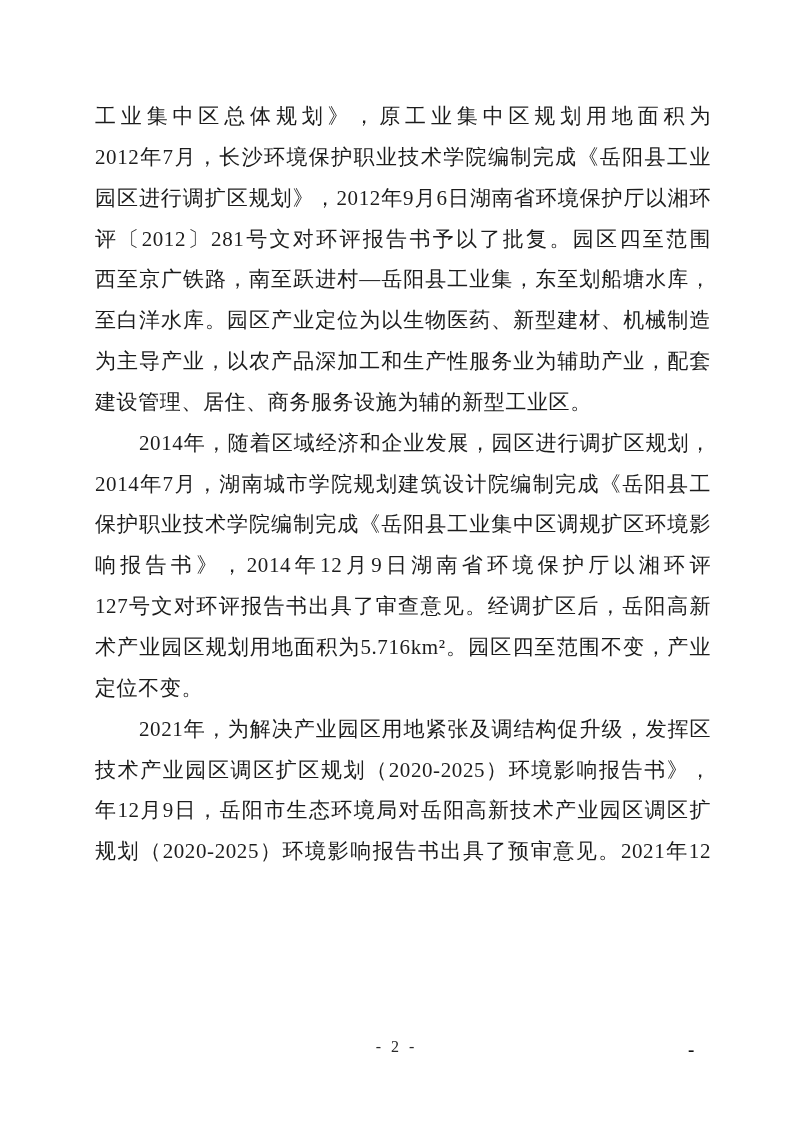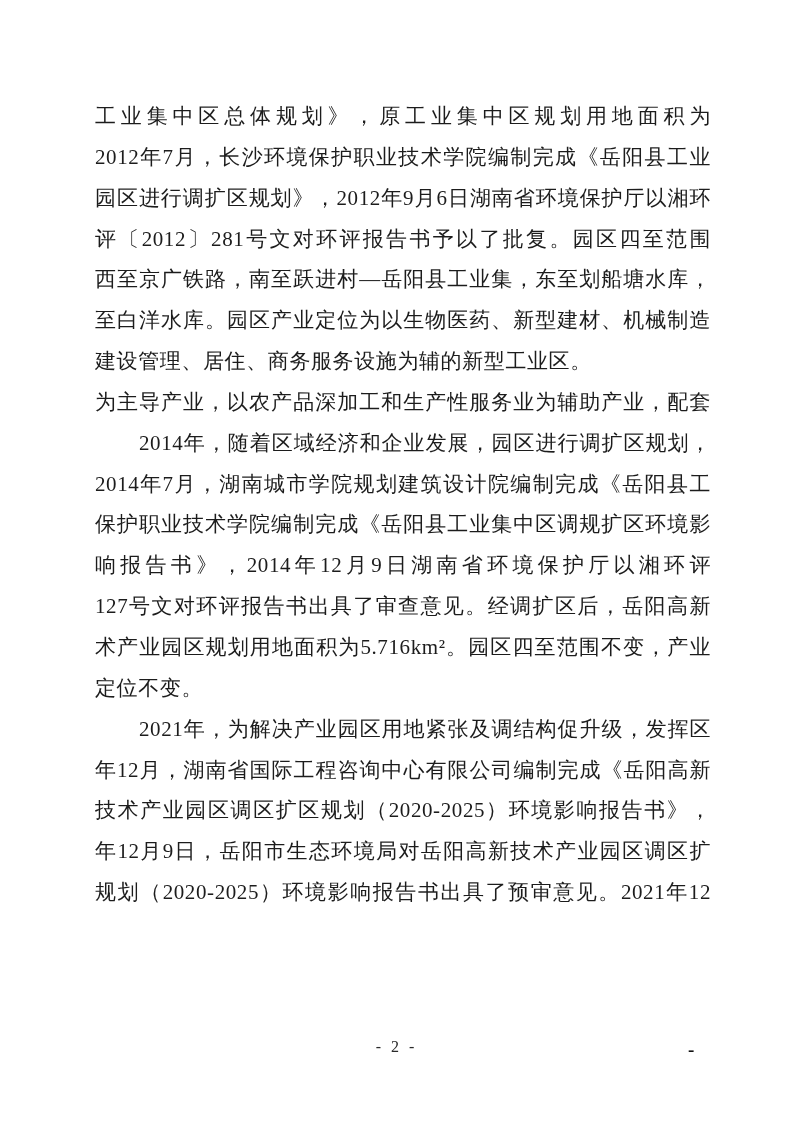--- a/index.html
+++ b/index.html
@@ -61,30 +61,29 @@
 <body>
 
 <div class="page">
   <div class="doc-body">
       <div class="line">工业集中区总体规划》，原工业集中区规划用地面积为4.8274km²。</div>
       <div class="line">2012年7月，长沙环境保护职业技术学院编制完成《岳阳县工业集</div>
       <div class="line">园区进行调扩区规划》，2012年9月6日湖南省环境保护厅以湘环</div>
       <div class="line">评〔2012〕281号文对环评报告书予以了批复。园区四至范围为：</div>
       <div class="line">西至京广铁路，南至跃进村—岳阳县工业集，东至划船塘水库，北</div>
       <div class="line">至白洋水库。园区产业定位为以生物医药、新型建材、机械制造</div>
+      <div class="line">为主导产业，以农产品深加工和生产性服务业为辅助产业，配套</div>
       <div class="line last-left">建设管理、居住、商务服务设施为辅的新型工业区。</div>
-      <div class="line">为主导产业，以农产品深加工和生产性服务业为辅助产业，配套</div>
       <div class="line">　　2014年，随着区域经济和企业发展，园区进行调扩区规划，</div>
       <div class="line">2014年7月，湖南城市学院规划建筑设计院编制完成《岳阳县工业</div>
       <div class="line">保护职业技术学院编制完成《岳阳县工业集中区调规扩区环境影</div>
       <div class="line">响报告书》，2014年12月9日湖南省环境保护厅以湘环评〔2014〕</div>
       <div class="line">127号文对环评报告书出具了审查意见。经调扩区后，岳阳高新技</div>
       <div class="line">术产业园区规划用地面积为5.716km²。园区四至范围不变，产业</div>
       <div class="line last-left">定位不变。</div>
       <div class="line">　　2021年，为解决产业园区用地紧张及调结构促升级，发挥区</div>
-      <div class="line">年12月，湖南省国际工程咨询中心有限公司编制完成《岳阳高新</div>
       <div class="line">技术产业园区调区扩区规划（2020-2025）环境影响报告书》，2021</div>
       <div class="line">年12月9日，岳阳市生态环境局对岳阳高新技术产业园区调区扩区</div>
       <div class="line">规划（2020-2025）环境影响报告书出具了预审意见。2021年12月</div>
     </div>
   <div class="footer">- 2 -</div>
   <div class="stray-dash">-</div>
 </div>
 
 </body></html>

